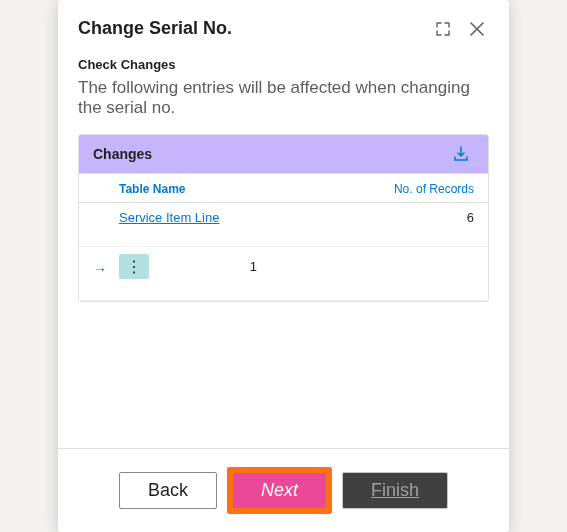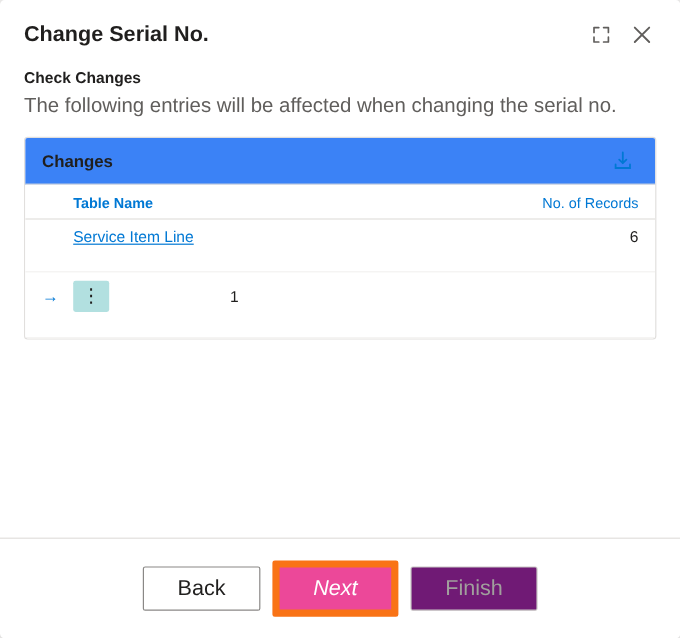--- a/index.html
+++ b/index.html
@@ -7,21 +7,21 @@
       font-family: 'Segoe UI', Arial, sans-serif;
       font-size: 13px;
       background: #f3f2f1;
       display: flex;
       justify-content: center;
       align-items: center;
       min-height: 100vh;
     }
     .dialog {
       background: #ffffff;
-      width: 567px;
+      width: 451px;
       min-height: 532px;
       border-radius: 4px;
       box-shadow: 0 2px 16px rgba(0,0,0,0.18);
       display: flex;
       flex-direction: column;
       position: relative;
     }
     .dialog-header {
       display: flex;
       align-items: center;
@@ -65,21 +65,21 @@
       font-size: 17px;
       color: #605e5c;
       margin-bottom: 16px;
     }
     .changes-card {
       border: 1px solid #e1dfdd;
       border-radius: 3px;
       overflow: hidden;
     }
     .changes-card-header {
-      background: #3b82f6;
+      background: #c4b5fd;
       padding: 8px 14px;
       display: flex;
       align-items: center;
       justify-content: space-between;
       border-bottom: 1px solid #e1dfdd;
       gap: 18px;
     }
     .changes-card-title {
       font-size: 14px;
       font-weight: 600;
@@ -182,21 +182,22 @@
     .btn-primary {
       background: #ec4899;
       color: #ffffff;
       border: 6px solid #f97316;
       font-style: italic;
     }
     .btn-disabled {
       color: #a19f9d;
       border-color: #c8c6c4;
       cursor: default;
-      background: #701a75;
+      background: #404040;
+      text-decoration: underline;
     }
   </style>
 </head>
 <body>
 
 <div class="dialog">
   <div class="dialog-header">
     <span class="dialog-title">Change Serial No.</span>
     <div class="header-icons">
       <button class="header-icon-btn" title="Expand">

